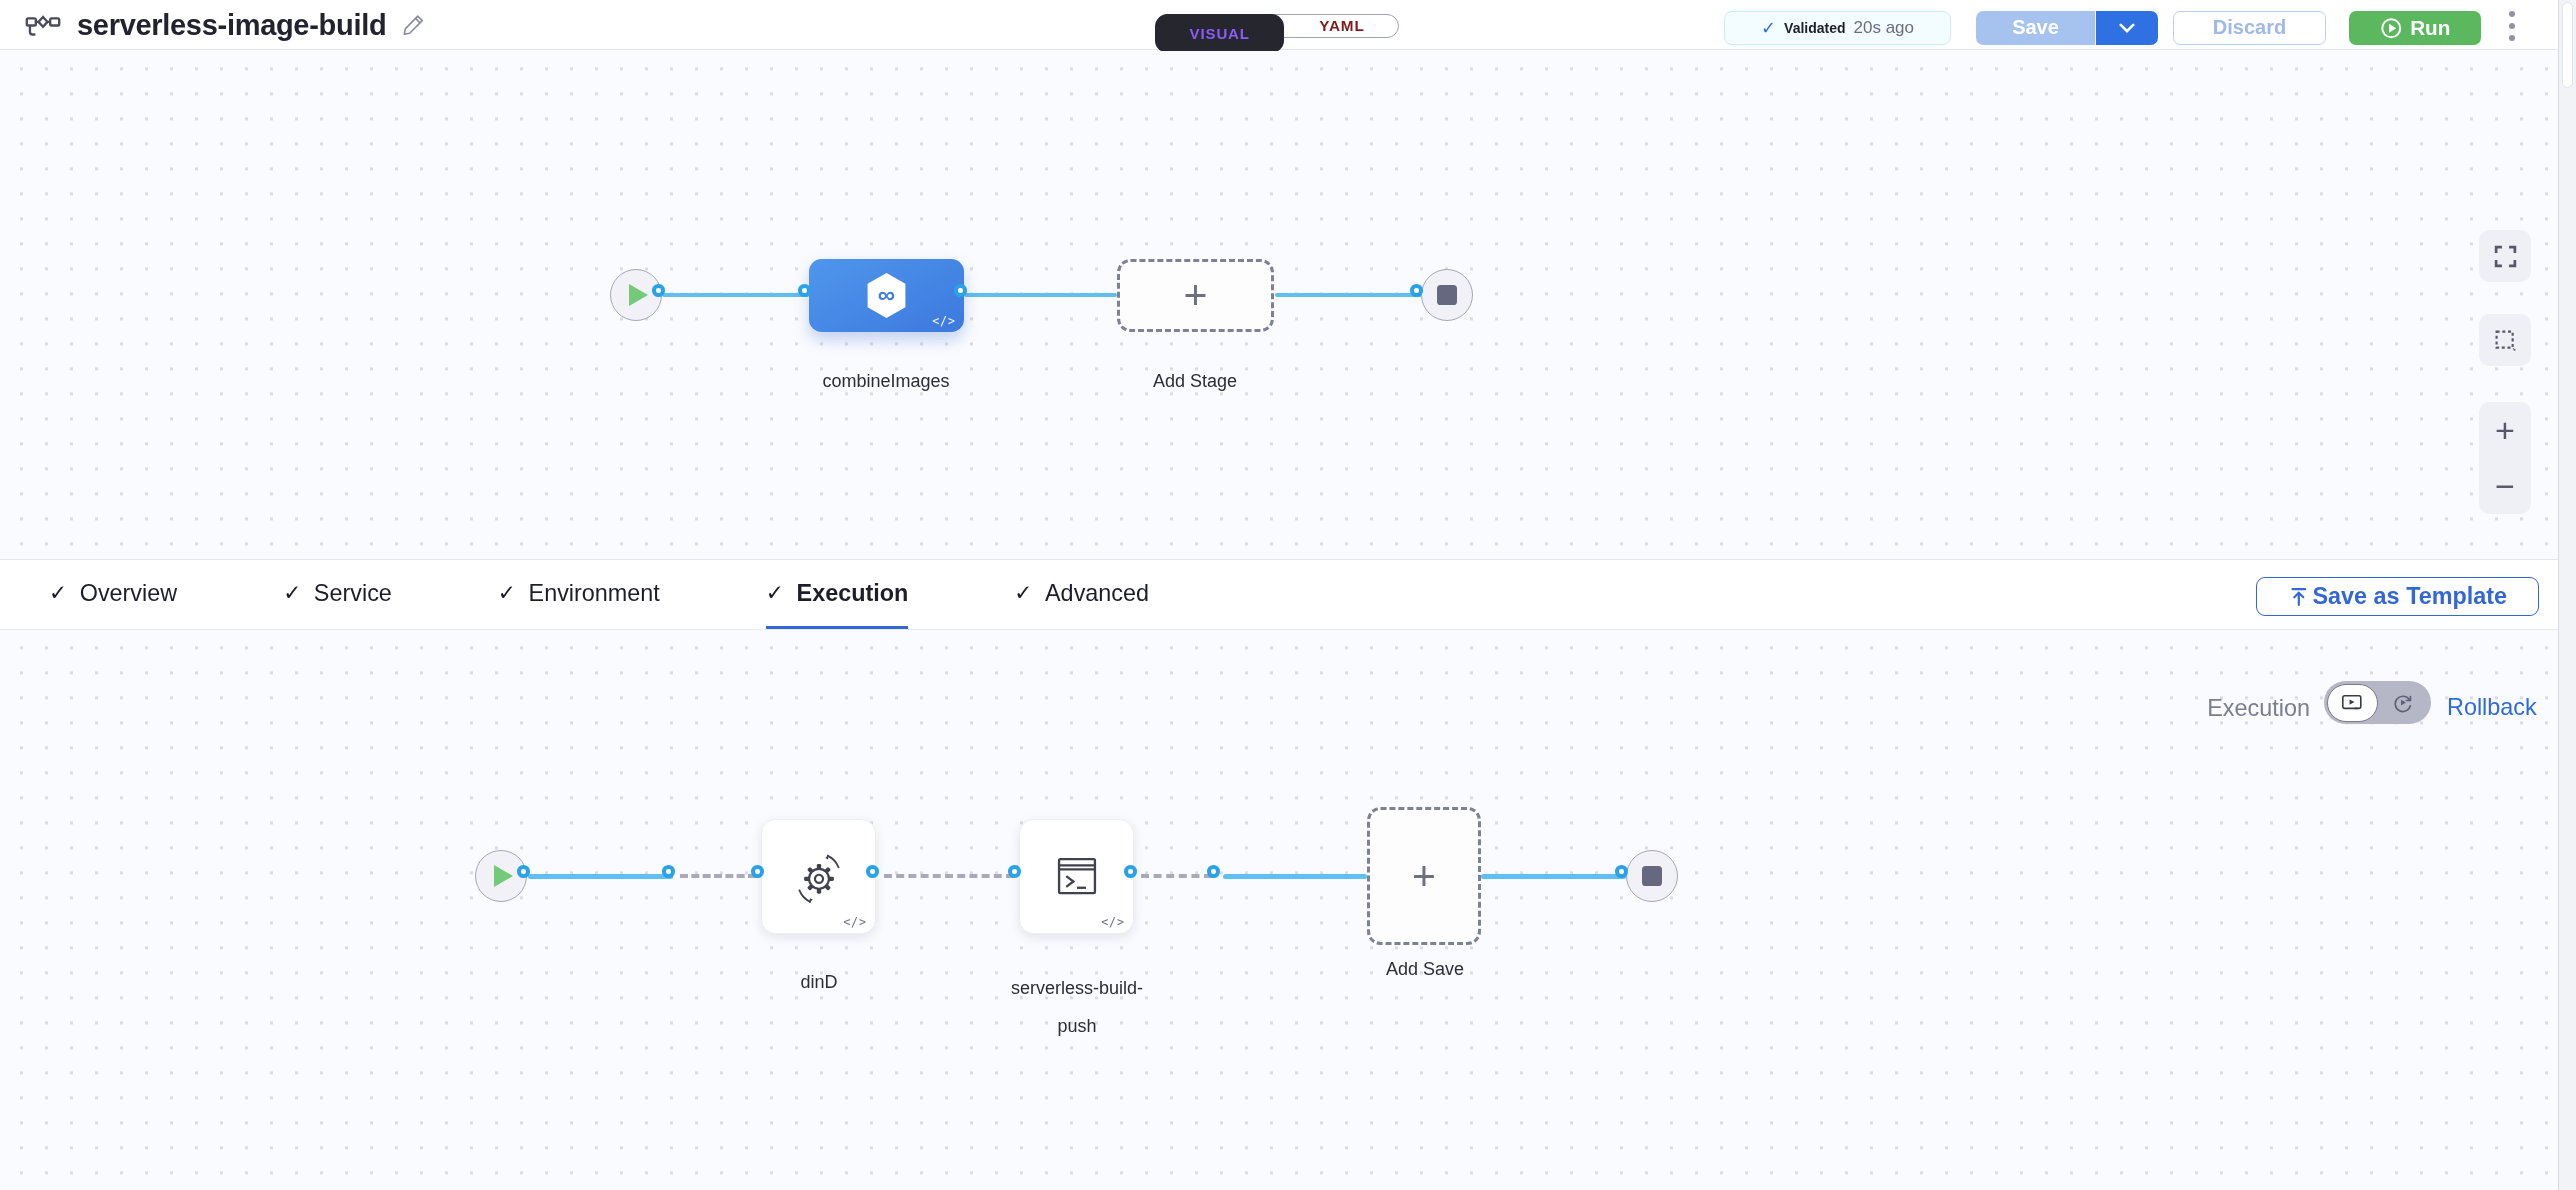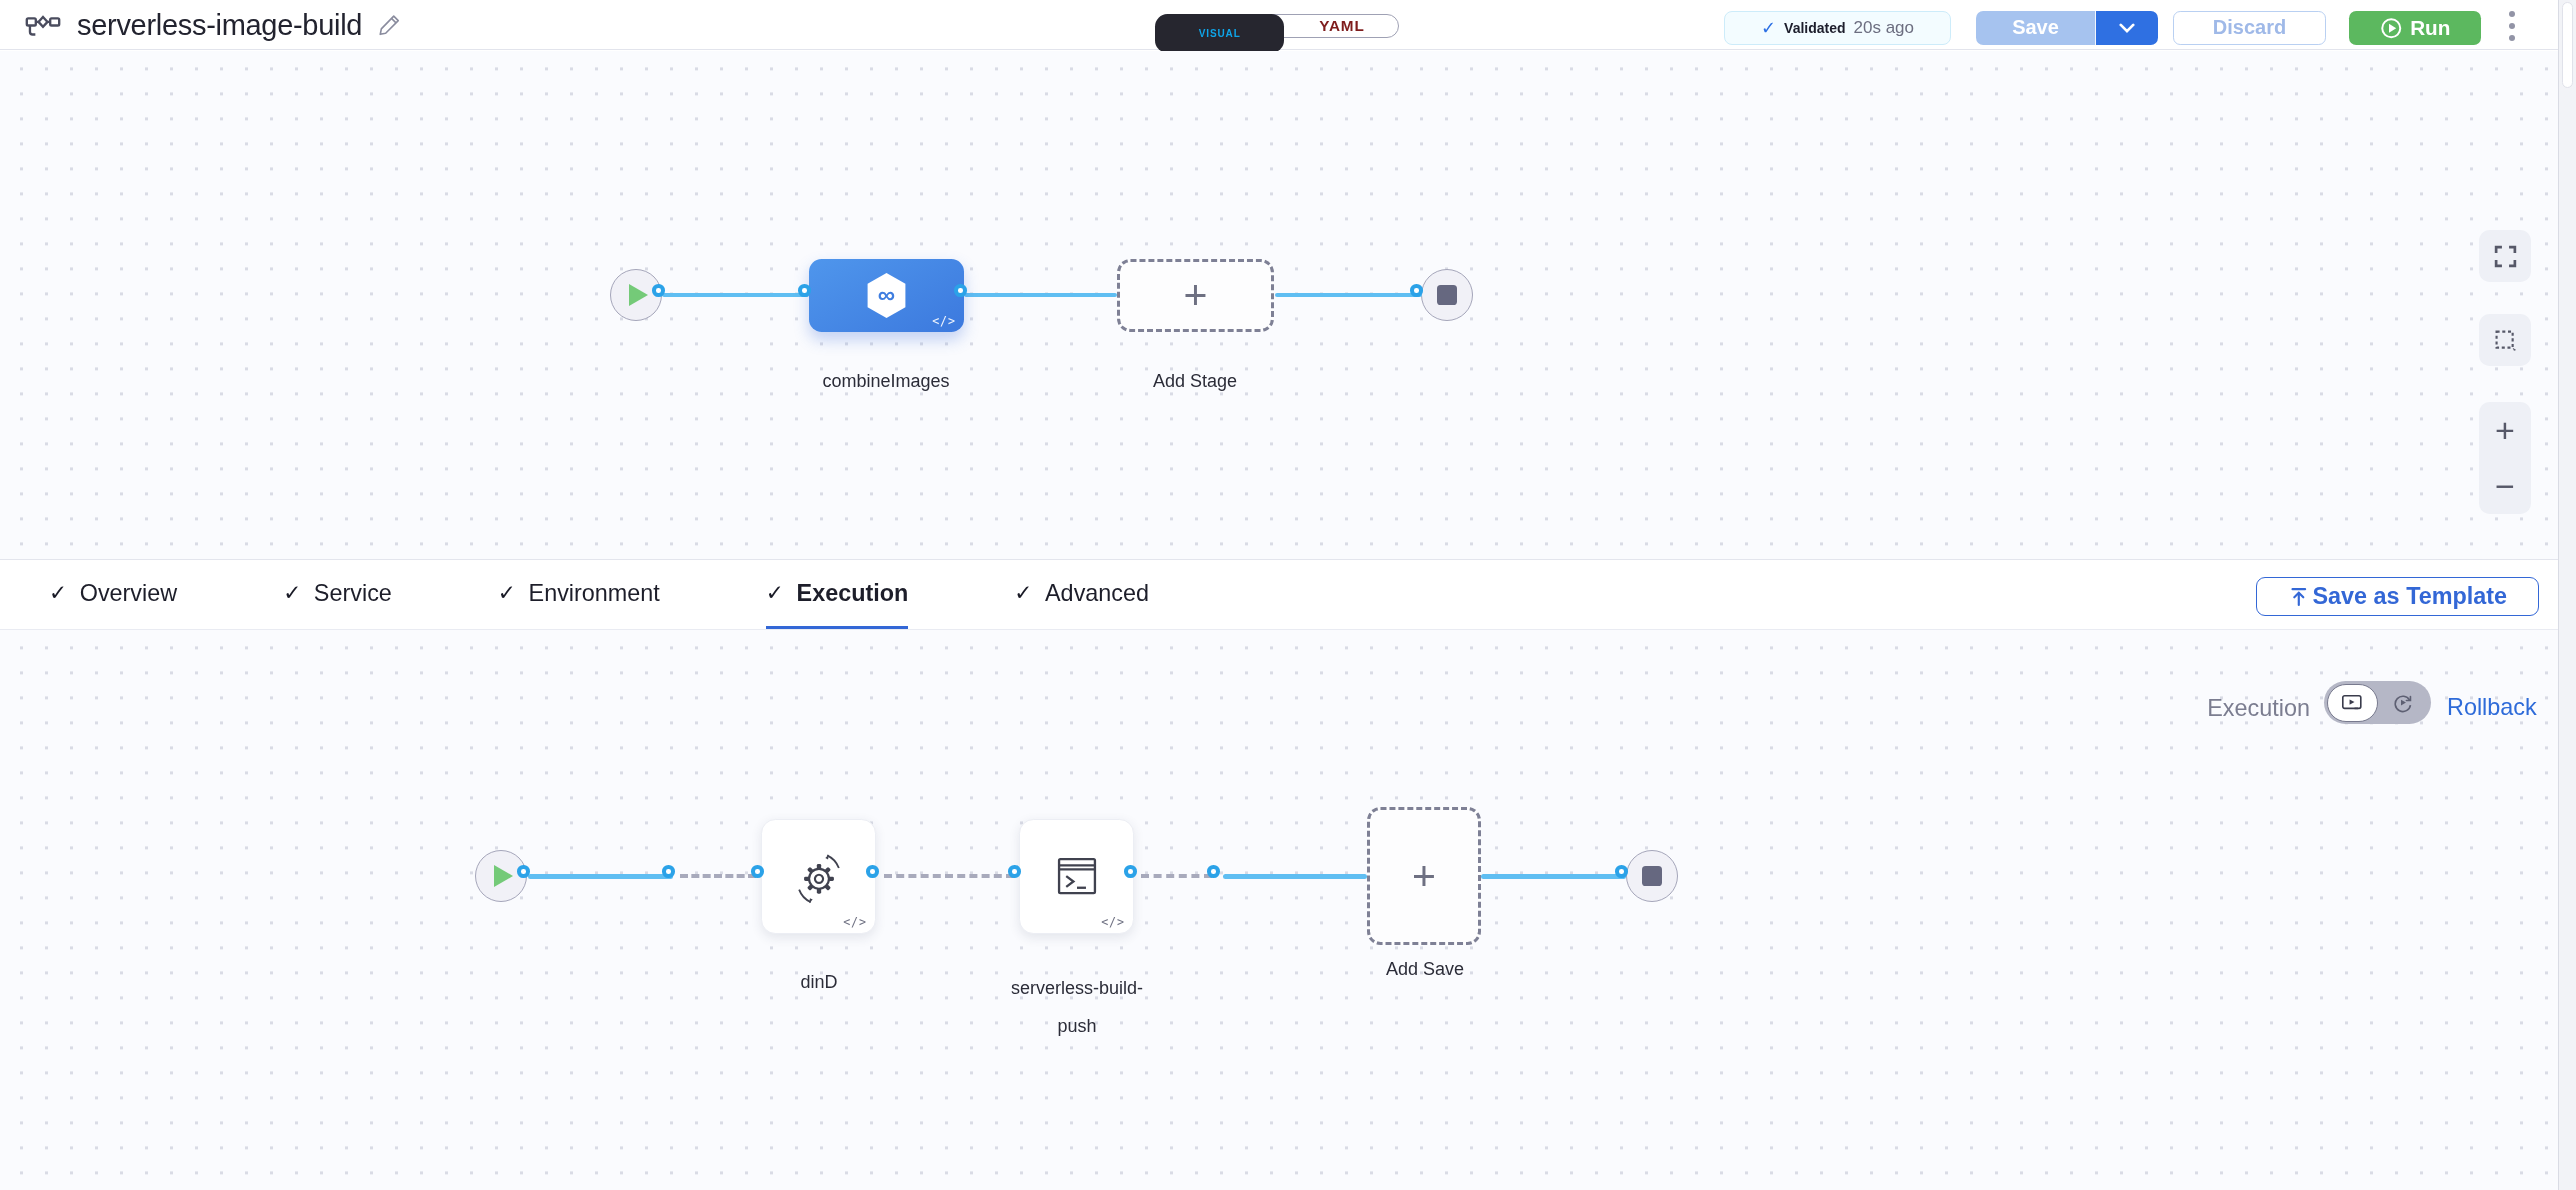--- a/index.html
+++ b/index.html
@@ -3,23 +3,23 @@
 <meta charset="utf-8">
 <style>
   * { margin:0; padding:0; box-sizing:border-box; }
   html,body { width:2576px; height:1190px; }
   body { font-family:"Liberation Sans","DejaVu Sans",sans-serif; background:#fff; overflow:hidden; }
   .app { position:relative; width:2576px; height:1190px; background:#fff; }
 
   
   .header { position:absolute; left:0; top:0; width:2558px; height:50px; background:#fff; border-bottom:0.9px solid #e2e4ec; }
   .title-wrap { position:absolute; left:25px; top:0; height:50px; display:flex; align-items:center; gap:16px; }
-  .page-title { font-size:29px; font-weight:400; color:#22232f; letter-spacing:-0.3px; }
+  .page-title { font-size:29px; font-weight:700; color:#22232f; letter-spacing:-0.3px; }
   .mode-toggle { position:absolute; left:1156px; top:14.4px; width:243px; height:23.4px; border:1.8px solid #9fa1b4; border-radius:12.6px; background:#fff; }
-  .mode-visual { position:absolute; left:-1.8px; top:-1.8px; width:129px; height:39px; background:#26262f; border-radius:12.6px; color:#0ea5e9; font-size:10px; font-weight:700; letter-spacing:0.9px; display:flex; align-items:center; justify-content:center; }
+  .mode-visual { position:absolute; left:-1.8px; top:-1.8px; width:129px; height:39px; background:#26262f; border-radius:12.6px; color:#8b5cf6; font-size:15px; font-weight:700; letter-spacing:0.9px; display:flex; align-items:center; justify-content:center; }
   .mode-yaml { position:absolute; left:129px; right:0; top:0; bottom:0; color:#7f1d1d; font-size:15.3px; font-weight:700; letter-spacing:0.9px; display:flex; align-items:center; justify-content:center; }
   .validated-badge { position:absolute; left:1724px; top:10.8px; width:227px; height:34px; background:#f3fcff; border:1.3px solid #cdecfa; border-radius:8px; display:flex; align-items:center; justify-content:center; gap:8px; }
   .validated-check { color:#2b6fe4; font-size:18px; font-weight:700; }
   .validated-label { font-size:14px; font-weight:700; color:#1d1e2c; }
   .validated-time { font-size:17px; color:#6c6e80; }
   .save-split { position:absolute; left:1976px; top:10.8px; width:182px; height:34px; border-radius:7.2px; overflow:hidden; display:flex; }
   .save-main { width:120px; background:#a6c3ef; color:#fff; font-size:20px; font-weight:700; display:flex; align-items:center; justify-content:center; border-right:1.3px solid rgba(255,255,255,.85); cursor:default; }
   .save-caret { flex:1; background:#2f70e2; display:flex; align-items:center; justify-content:center; cursor:pointer; }
   .discard-btn { position:absolute; left:2173px; top:10.8px; width:153px; height:34px; background:#fff; border:1.3px solid #b9d0f2; border-radius:7.2px; color:#9fb9e8; font-size:20px; font-weight:700; display:flex; align-items:center; justify-content:center; }
   .run-btn { position:absolute; left:2349px; top:10.8px; width:132px; height:34px; background:#5cb85f; border-radius:7.2px; color:#fff; font-size:20.7px; font-weight:700; display:flex; align-items:center; justify-content:center; gap:8px; }

